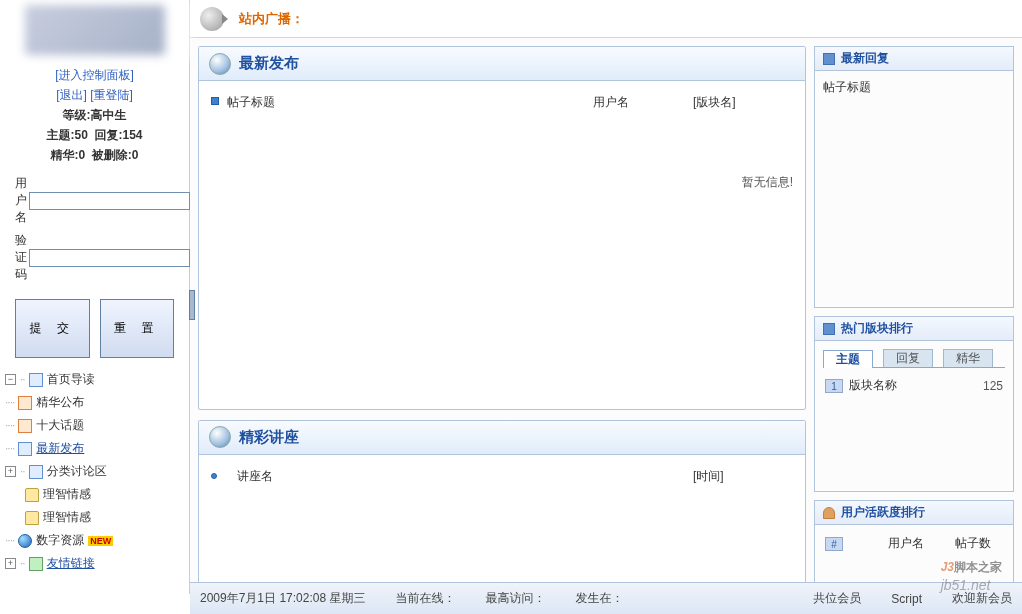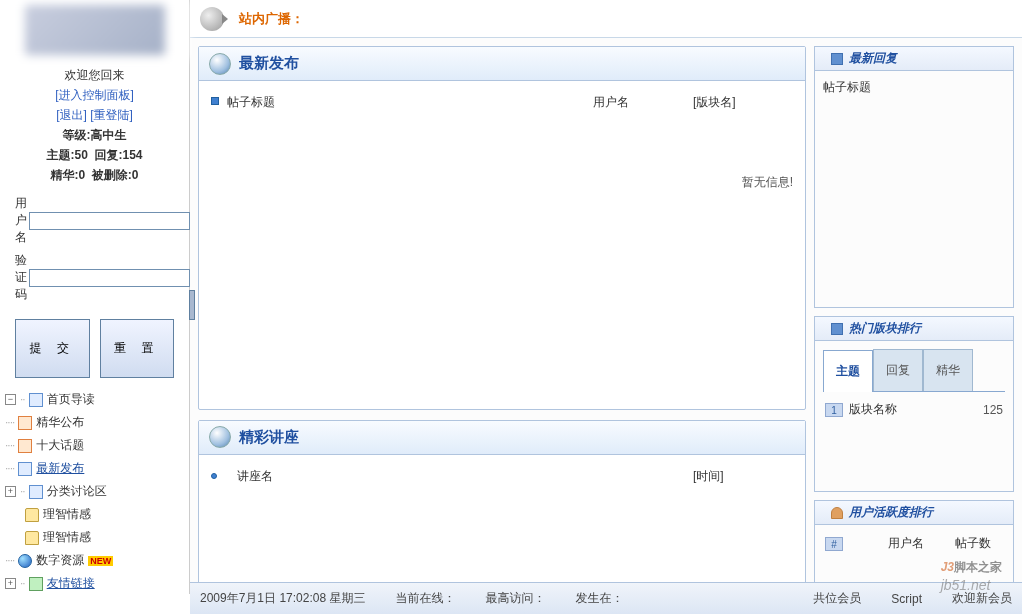--- a/index.html
+++ b/index.html
@@ -45,26 +45,26 @@
 .panel-body { padding: 10px 12px; }
 .table-header { display: flex; color: #333; padding: 3px 0; }
 .col-bullet { width: 16px; }
 .col-title { flex: 1; }
 .col-user { width: 100px; }
 .col-board { width: 100px; }
 .bullet { width: 8px; height: 8px; background: #4080d0; display: inline-block; border: 1px solid #2060a0; }
 .bullet.sm { width: 6px; height: 6px; border-radius: 50%; }
 .empty-msg { text-align: right; padding: 60px 0; color: #555; }
 .small-panel { border: 1px solid #b0c4de; }
-.small-header { height: 24px; background: linear-gradient(#f4f8ff, #e4ecf8); border-bottom: 1px solid #b0c4de; display: flex; align-items: center; padding: 0 16px; gap: 6px; color: #2050a0; font-weight: bold; font-style: italic; }
+.small-header { height: 24px; background: linear-gradient(#f4f8ff, #e4ecf8); border-bottom: 1px solid #b0c4de; display: flex; align-items: center; padding: 0 8px; gap: 6px; color: #2050a0; font-weight: bold; }
 .sm-icon { width: 12px; height: 12px; background: #6090d0; border: 1px solid #4070b0; }
 .sm-icon.person { border-radius: 50% 50% 0 0; background: #e0a060; border-color: #c08040; }
 .small-body { padding: 8px; min-height: 40px; }
 .tabs { display: flex; border-bottom: 1px solid #88a8d0; margin-bottom: 6px; }
-.tab { padding: 12px 12px; background: #d8e4f0; border: 1px solid #a0b8d0; border-bottom: none; margin-right: 0; cursor: pointer; color: #555; }
+.tab { padding: 0 12px; background: #d8e4f0; border: 1px solid #a0b8d0; border-bottom: none; margin-right: 10px; cursor: pointer; color: #555; }
 .tab.active { background: #fff; color: #2050a0; font-weight: bold; border-color: #88a8d0; position: relative; top: 1px; }
 .rank-row { display: flex; align-items: center; padding: 3px 2px; }
 .rank-num { width: 18px; height: 14px; background: #c8d8f0; border: 1px solid #90a8d0; text-align: center; font-size: 10px; line-height: 14px; margin-right: 6px; color: #3060a0; }
 .rank-name { flex: 1; }
 .rank-count { color: #555; }
 .act-header { display: flex; padding: 2px; }
 .act-rank { width: 32px; display:flex; align-items:center; }
 .act-user { flex: 1; text-align: center; }
 .act-count { width: 48px; text-align: left; }
 .status-bar { height: 32px; background: linear-gradient(#f0f4fa, #dce6f4); border-top: 1px solid #b0c4de; display: flex; align-items: center; padding: 0 10px; gap: 30px; color: #444; font-size: 11px; position: absolute; bottom: 0; left: 190px; right: 0; }
@@ -83,21 +83,20 @@
 </head>
 <body>
 
 <div class="container">
   <div class="left-panel">
     <div class="drag-handle"></div>
     <div class="user-avatar">
       <div class="avatar-blur"></div>
     </div>
     <div class="user-info">
-      <div><span>欢迎您回来</span></div>
       <div><a href="#">[进入控制面板]</a></div>
       <div>
         <a href="#">[退出]</a>
         <a href="#">[重登陆]</a>
       </div>
       <div class="user-stats">
         <span>等级:</span><span>高中生</span>
       </div>
       <div class="user-stats">
         <span>主题:</span><span>50</span>

